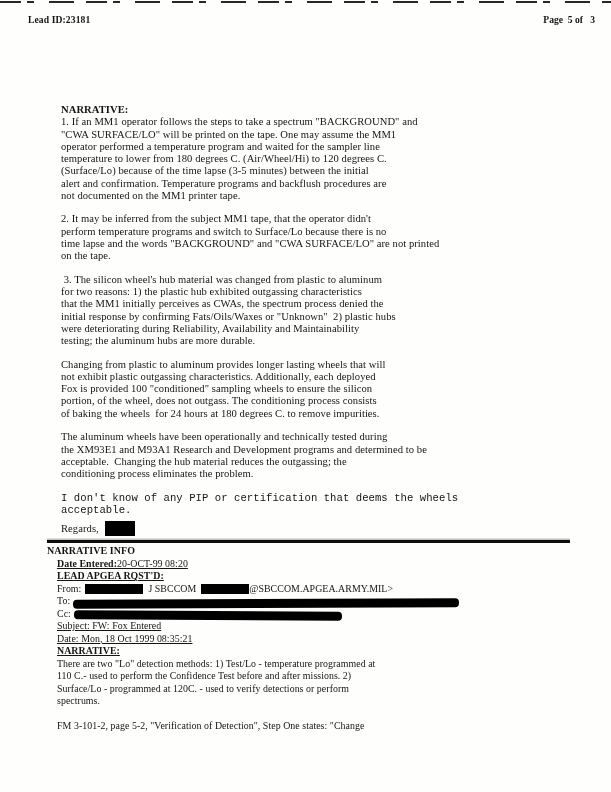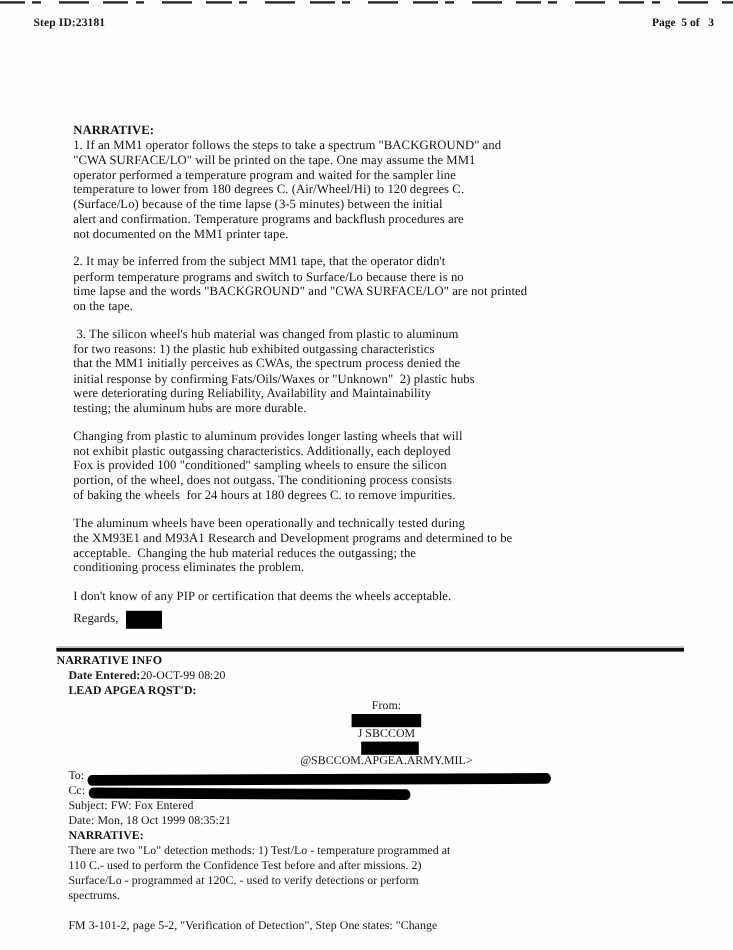--- a/index.html
+++ b/index.html
@@ -28,56 +28,56 @@
   .hdr-right{
     position:absolute;right:16px;top:14px;
     font-size:9.6px;font-weight:bold;white-space:pre;
   }
   .narrative{
     position:absolute;left:61px;top:104px;width:410px;
     font-size:10.6px;line-height:12.25px;letter-spacing:.05px;
   }
   .narrative .h{font-weight:bold;}
   .narrative p{margin:0 0 11.4px 0;white-space:pre-wrap;}
-  .narrative p.closing{margin-bottom:5px;}
+  .narrative p.closing{margin-bottom:5px;font-family:Liberation Mono, monospace;}
   .regards{margin-top:1px;display:flex;align-items:center;gap:4px;}
   .redact{display:inline-block;background:#000;}
   .regards-redact{width:30px;height:15px;margin-left:2px;}
   .rule{
     position:absolute;left:47px;top:540px;width:523px;height:2.6px;
     background:#0d0d0d;
     box-shadow:0 -1.5px 0 rgba(0,0,0,.25);
   }
   .info{
     position:absolute;left:47px;top:545px;width:540px;
     font-size:9.9px;line-height:12.5px;letter-spacing:.05px;
   }
   .b{font-weight:bold;}
   .info .info-h{font-weight:bold;font-size:10px;}
   .info .indent{margin-left:10px;}
-  .info .row{white-space:pre;}
+  .info .row{white-space:pre;text-decoration:underline;}
   .info .mt{margin-top:1.5px;}
-  .from-line{display:flex;align-items:center;flex-direction:column;}
+  .from-line{display:flex;align-items:center;}
   .from-line .r1{width:58px;height:10.5px;margin:0 5px 0 4px;}
   .from-line .r2{width:48px;height:10.5px;margin:0 0 0 5px;}
   .to-line,.cc-line{display:flex;align-items:flex-end;}
   .to-bar{width:386px;height:9px;margin-left:3px;border-radius:4px;transform:rotate(-.25deg);}
   .cc-bar{width:268px;height:9px;margin-left:3px;border-radius:4px;transform:rotate(.3deg);}
   .info p{margin:0;white-space:pre-wrap;}
   .info .email-text{line-height:12.6px;}
   .info .footer{margin-top:12px;}
 </style>
 </head>
 <body>
 
 <div class="page">
 
   <div class="topline"></div>
 
-  <div class="hdr-left">Step ID:23181</div>
+  <div class="hdr-left">Lead ID:23181</div>
   <div class="hdr-right">Page  5 of   3</div>
 
   <div class="narrative">
     <div class="h">NARRATIVE:</div>
     <p>1. If an MM1 operator follows the steps to take a spectrum "BACKGROUND" and
 "CWA SURFACE/LO" will be printed on the tape. One may assume the MM1
 operator performed a temperature program and waited for the sampler line
 temperature to lower from 180 degrees C. (Air/Wheel/Hi) to 120 degrees C.
 (Surface/Lo) because of the time lapse (3-5 minutes) between the initial
 alert and confirmation. Temperature programs and backflush procedures are

